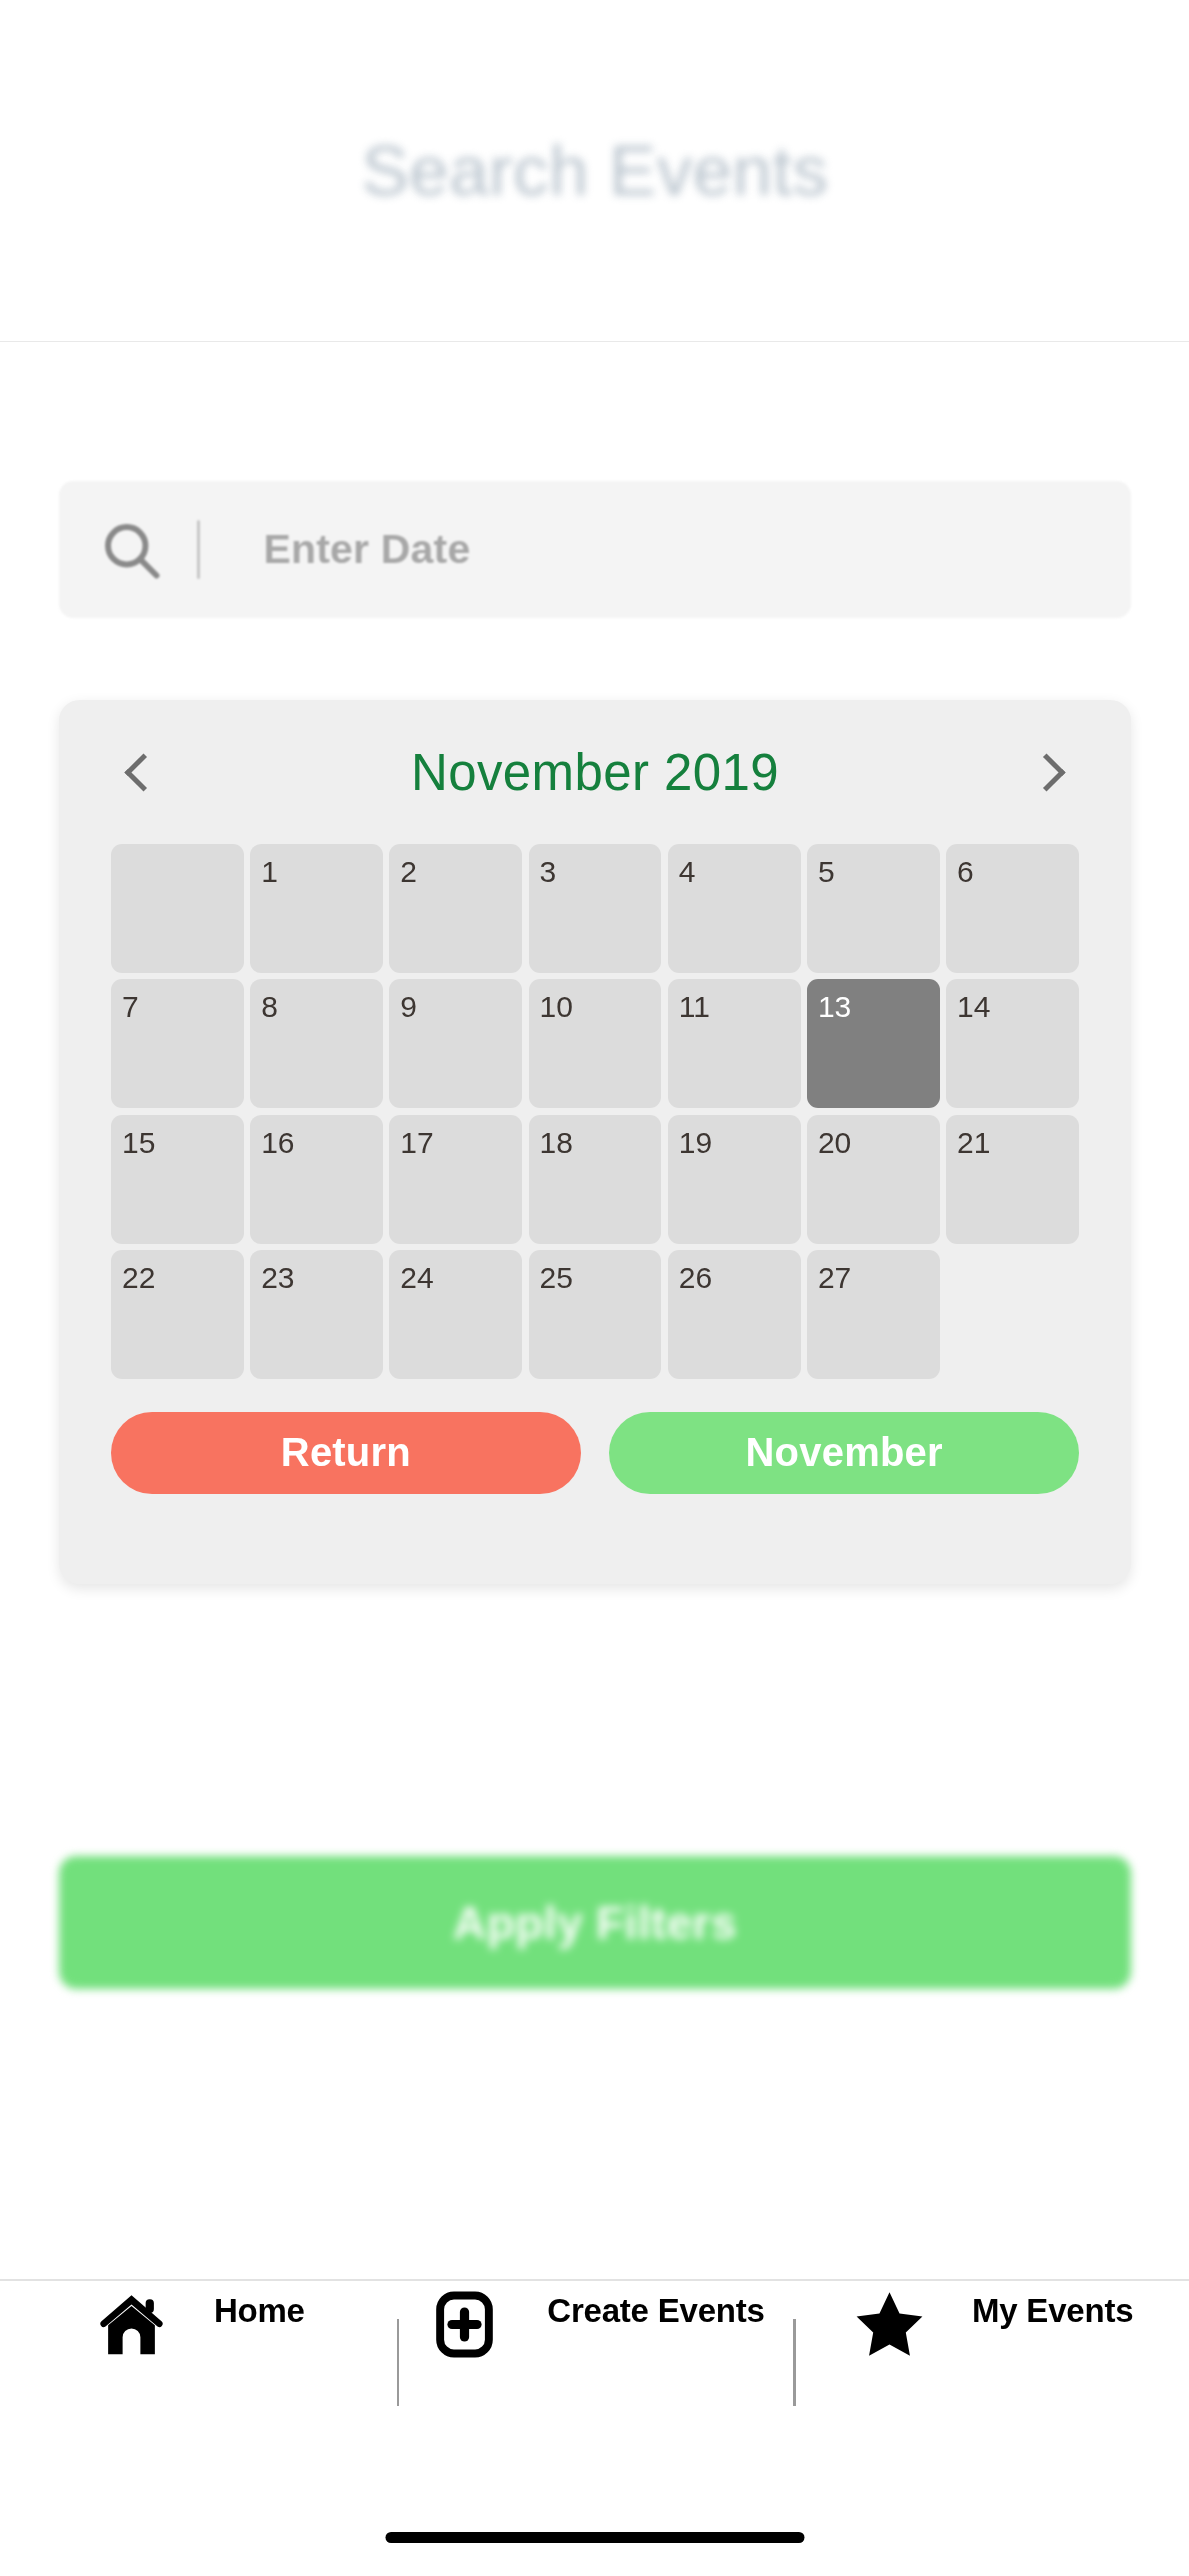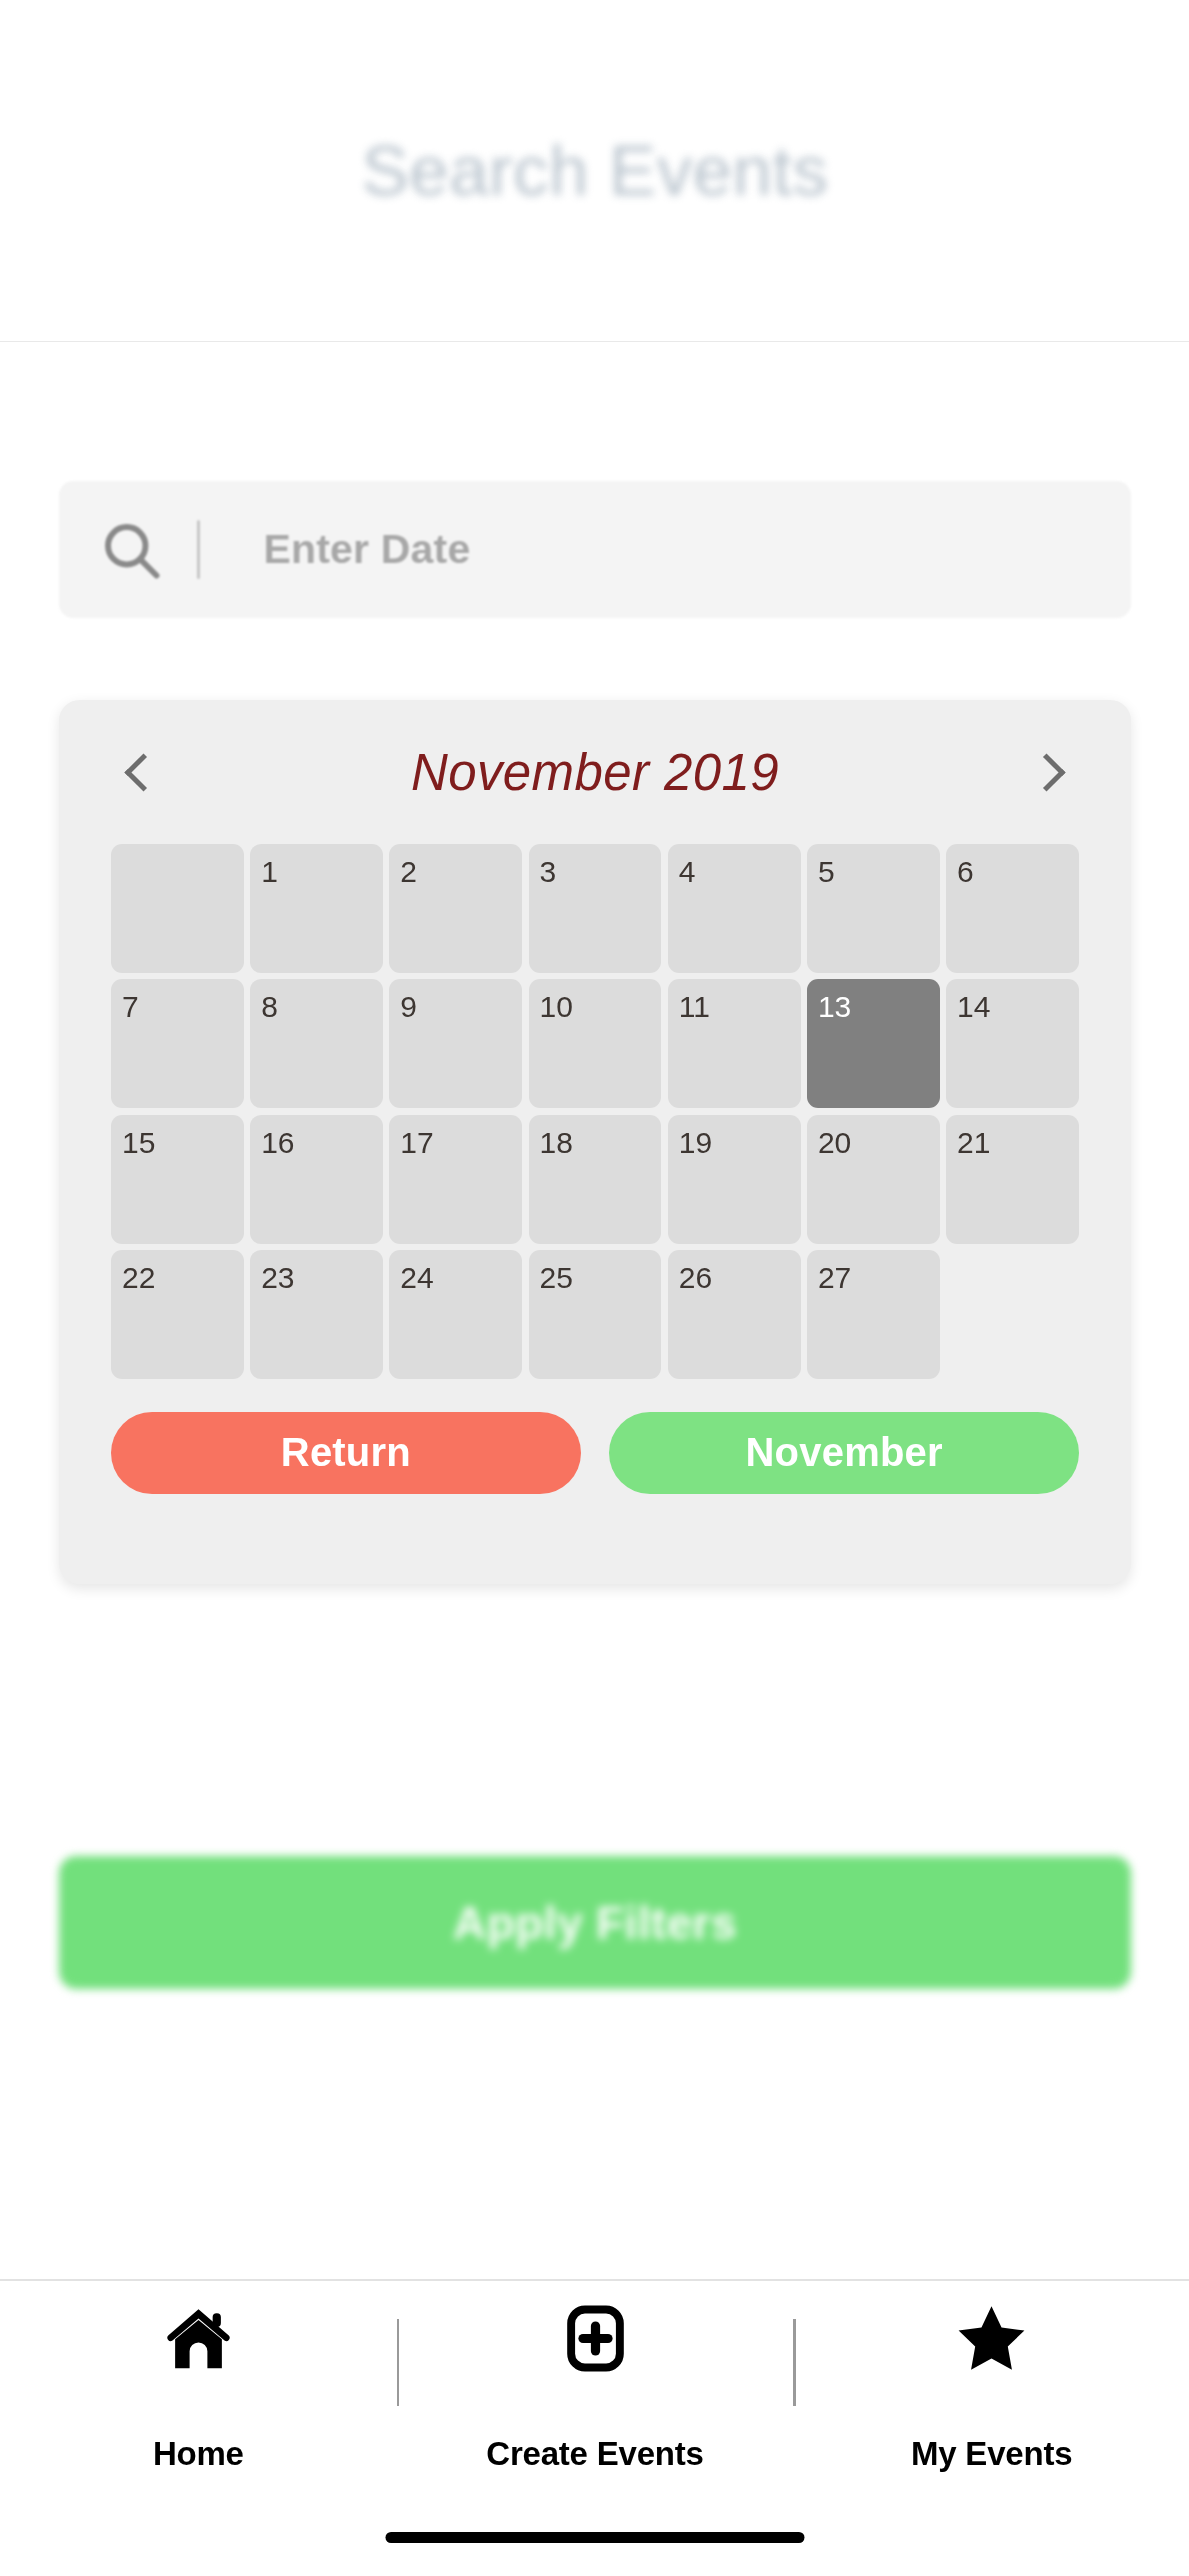--- a/index.html
+++ b/index.html
@@ -107,23 +107,22 @@
     width: 27px;
     height: 27px;
     border-top: 5.6px solid #6d6d6d;
     border-right: 5.6px solid #6d6d6d;
   }
   .chev.left  { transform: rotate(-135deg); }
   .chev.right { transform: rotate(45deg); }
   .cal-title {
     font-size: 51px;
     font-weight: 400;
-    color: #7f1d1d;
+    color: #15803d;
     letter-spacing: 0.4px;
-    font-style: italic;
   }
 
   .cal-grid {
     display: grid;
     grid-template-columns: repeat(7, 1fr);
     gap: 6.3px;
     padding: 0 52px;
   }
   .cell {
     height: 129px;
@@ -205,22 +204,21 @@
     width: 1190px;
     height: 230px;
     background: #ffffff;
     display: flex;
     align-items: flex-start;
   }
   .nav-item {
     flex: 1;
     height: 206px;
     display: flex;
-    flex-direction: column;
-    align-items: center;
+    flex-direction: row;
     justify-content: center;
     position: relative;
     cursor: pointer;
     gap: 43px;
   }
   .nav-item + .nav-item::before {
     content: "";
     position: absolute;
     left: 0;
     top: 38px;

